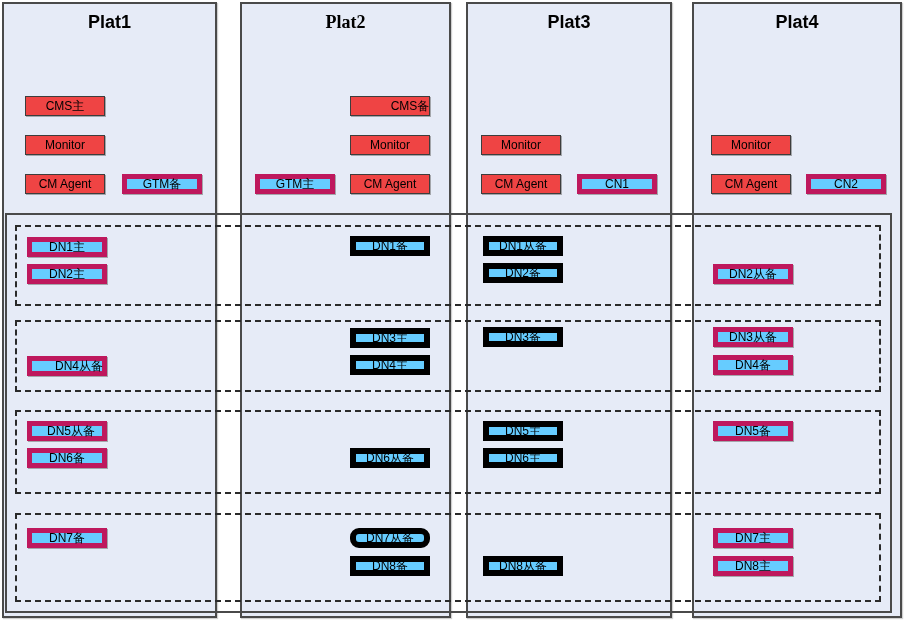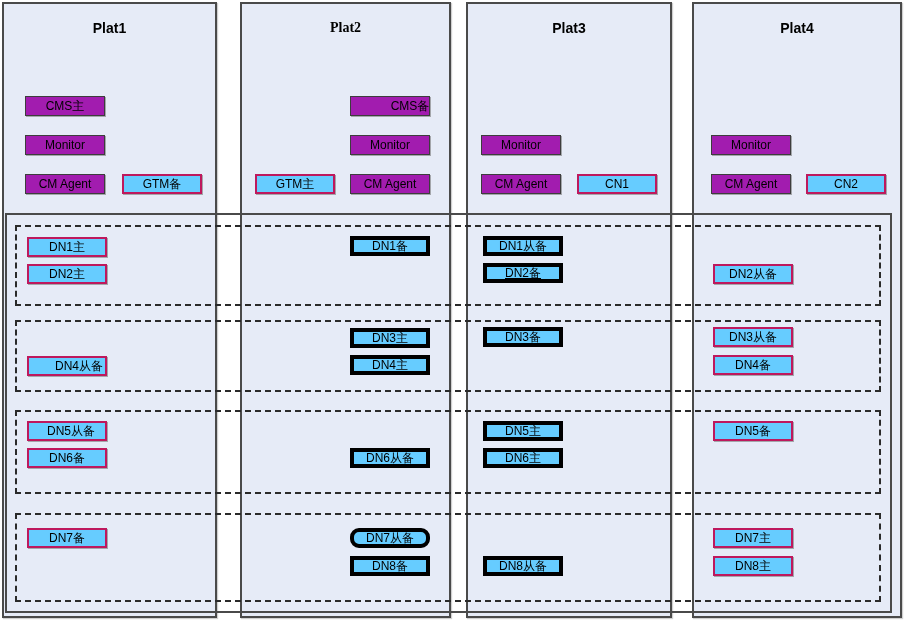--- a/index.html
+++ b/index.html
@@ -12,23 +12,23 @@
   }
   .plat{
     position:absolute;top:2px;height:616px;
     background:#E6EBF7;
     border:2px solid #4a4a4a;
     box-sizing:border-box;
     box-shadow:1px 1px 1px rgba(120,120,120,0.35);
   }
   .plat-title{
     text-align:center;
-    padding-top:16px;
+    padding-top:8px;
     font-weight:bold;
-    font-size:14px;
+    font-size:18px;
     color:#000;
   }
   .plat-title.serif{font-family:"Liberation Serif","DejaVu Serif",serif;}
   .dn-zone{
     position:absolute;left:5px;top:213px;width:887px;height:400px;
     border:2px solid #4a4a4a;
     box-sizing:border-box;
     z-index:2;
   }
   .dn-group{
@@ -39,32 +39,32 @@
   }
   .node{
     position:absolute;width:80px;height:20px;
     display:flex;align-items:center;justify-content:center;
     font-size:12px;color:#000;
     box-sizing:border-box;
     z-index:4;
     white-space:nowrap;
   }
   .node.yellow{
-    background:#a21caf;
+    background:#ef4444;
     border:1px solid #3d3d3d;
     box-shadow:1px 1px 0 rgba(110,110,110,0.55);
   }
   .node.blue{
     background:#66CCFF;
-    border:2px solid #be185d;
+    border:5px solid #be185d;
     box-shadow:1px 1px 0 rgba(110,110,110,0.55);
   }
   .node.blue-red{
     background:#66CCFF;
-    border:4px solid #000000;
+    border:6px solid #000000;
   }
 </style>
 </head>
 <body>
 
 <div id="canvas">
 
   <div class="plat" style="left:2px;width:215px;">
     <div class="plat-title">Plat1</div>
   </div>

